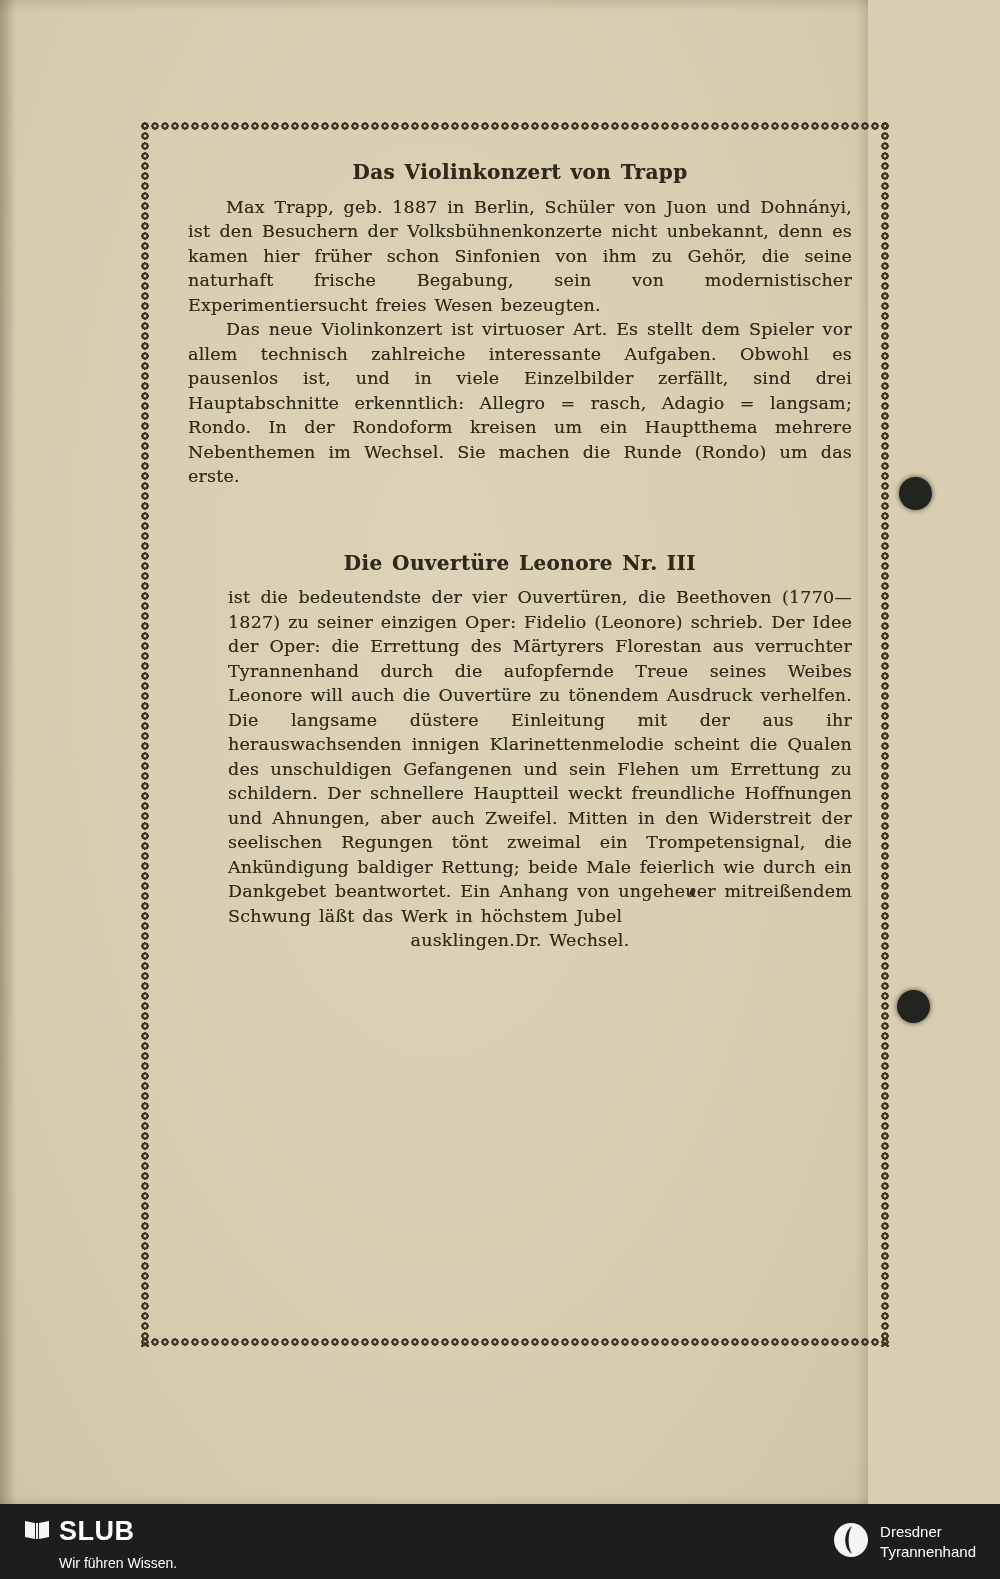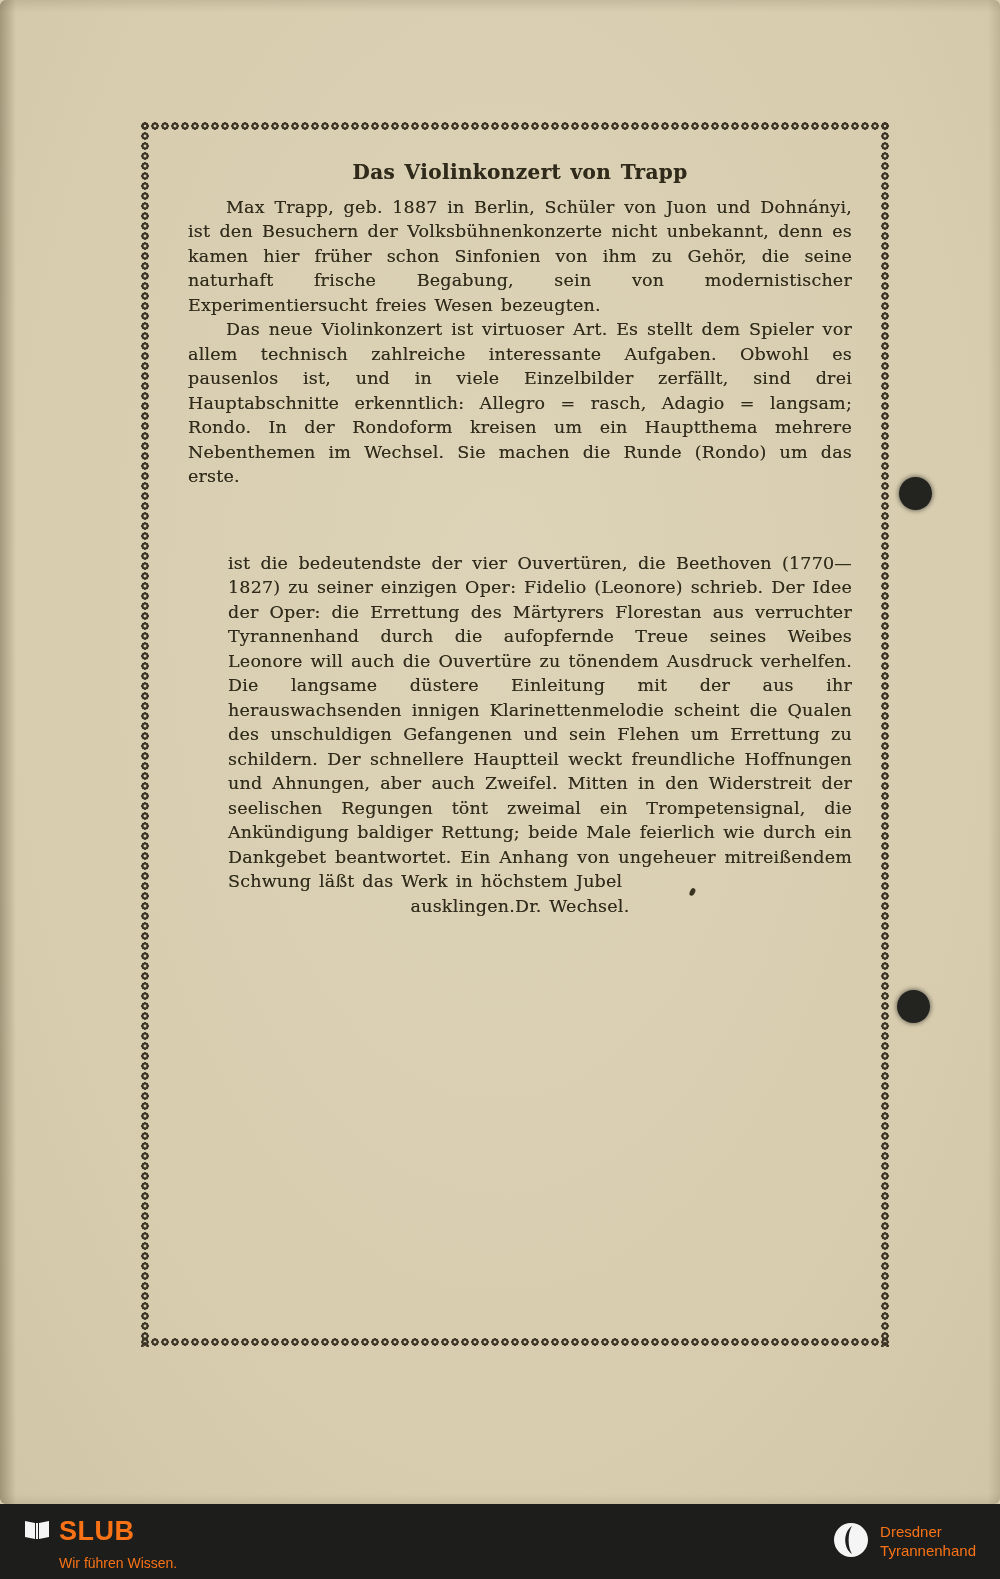--- a/index.html
+++ b/index.html
@@ -7,28 +7,27 @@
     width: 1000px; height: 1579px;
     position: relative;
     background: #d9ceb1;
     font-family: "DejaVu Serif", serif;
     overflow: hidden;
   }
 
   
   .scan {
     position: absolute; left: 0; top: 0;
-    width: 1000px; height: 1504px;
+    width: 868px; height: 1504px;
     background:
       linear-gradient(90deg, rgba(80,70,45,.38) 0, rgba(80,70,45,0) 16px),
       linear-gradient(270deg, rgba(80,70,45,.16) 0, rgba(80,70,45,0) 12px),
       linear-gradient(180deg, rgba(80,70,45,.14) 0, rgba(80,70,45,0) 12px),
       linear-gradient(0deg, rgba(80,70,45,.10) 0, rgba(80,70,45,0) 10px),
       radial-gradient(ellipse at 50% 40%, #ddd3b8 0%, #d7ccae 70%, #d0c5a5 100%);
-    border-radius: 6px;
   }
 
   
   .frame { position: absolute; left: 140px; top: 121px; width: 750px; height: 1226px; }
   .chain {
     position: absolute;
     background-image: radial-gradient(circle at 5px 5px,
       rgba(0,0,0,0) 1.3px, #3d3526 1.7px, #3d3526 3.5px, rgba(0,0,0,0) 3.9px);
     background-size: 10px 10px;
     background-repeat: repeat;
@@ -75,26 +74,26 @@
   }
 
   
   .viewer-footer {
     position: absolute; left: 0; bottom: 0;
     width: 1000px; height: 75px;
     background: #1d1d1b;
     display: flex; align-items: center; justify-content: space-between;
     padding: 0 24px; box-sizing: border-box;
     font-family: "Liberation Sans", sans-serif;
-    color: #f97316;
+    color: #ffffff;
   }
   .slub { display: flex; align-items: flex-start; gap: 9px; padding-top: 6px; }
   .slub-word { font-size: 27px; font-weight: 700; line-height: 1; letter-spacing: .5px; }
   .slub-tag  { font-size: 14px; font-weight: 400; margin-top: 10px; }
-  .partner { display: flex; gap: 11px; }
+  .partner { display: flex; align-items: center; gap: 11px; }
   .partner-text { font-size: 15px; line-height: 1.3; }
 </style>
 </head>
 <body>
 
 <div class="scan">
 
   <div class="frame">
     <div class="chain chain-top"></div>
     <div class="chain chain-bottom"></div>
@@ -104,20 +103,21 @@
 
   <div class="text-block">
 
     <div class="section section-1">
       <h1 class="section-title">Das Violinkonzert von Trapp</h1>
       <p class="para">Max Trapp, geb. 1887 in Berlin, Schüler von Juon und Dohnányi, ist den Besuchern der Volksbühnenkonzerte nicht unbekannt, denn es kamen hier früher schon Sinfonien von ihm zu Gehör, die seine naturhaft frische Begabung, sein von modernistischer Experimentiersucht freies Wesen bezeugten.</p>
       <p class="para">Das neue Violinkonzert ist virtuoser Art. Es stellt dem Spieler vor allem technisch zahlreiche interessante Aufgaben. Obwohl es pausenlos ist, und in viele Einzelbilder zerfällt, sind drei Hauptabschnitte erkenntlich: Allegro = rasch, Adagio = langsam; Rondo. In der Rondoform kreisen um ein Hauptthema mehrere Nebenthemen im Wechsel. Sie machen die Runde (Rondo) um das erste.</p>
     </div>
 
     <div class="section section-2">
+      <h1 class="section-title">Die Ouvertüre Leonore Nr. III</h1>
       <p class="para">ist die bedeutendste der vier Ouvertüren, die Beethoven (1770—1827) zu seiner einzigen Oper: Fidelio (Leonore) schrieb. Der Idee der Oper: die Errettung des Märtyrers Florestan aus verruchter Tyrannenhand durch die aufopfernde Treue seines Weibes Leonore will auch die Ouvertüre zu tönendem Ausdruck verhelfen. Die langsame düstere Einleitung mit der aus ihr herauswachsenden innigen Klarinettenmelodie scheint die Qualen des unschuldigen Gefangenen und sein Flehen um Errettung zu schildern. Der schnellere Hauptteil weckt freundliche Hoffnungen und Ahnungen, aber auch Zweifel. Mitten in den Widerstreit der seelischen Regungen tönt zweimal ein Trompetensignal, die Ankündigung baldiger Rettung; beide Male feierlich wie durch ein Dankgebet beantwortet. Ein Anhang von ungeheuer mitreißendem Schwung läßt das Werk in höchstem Jubel</p>
       <div class="sig-line">
         <span>ausklingen.</span>
         <span class="sig">Dr. Wechsel.</span>
       </div>
     </div>
 
   </div>
 
   <div class="hole hole-1"></div>

